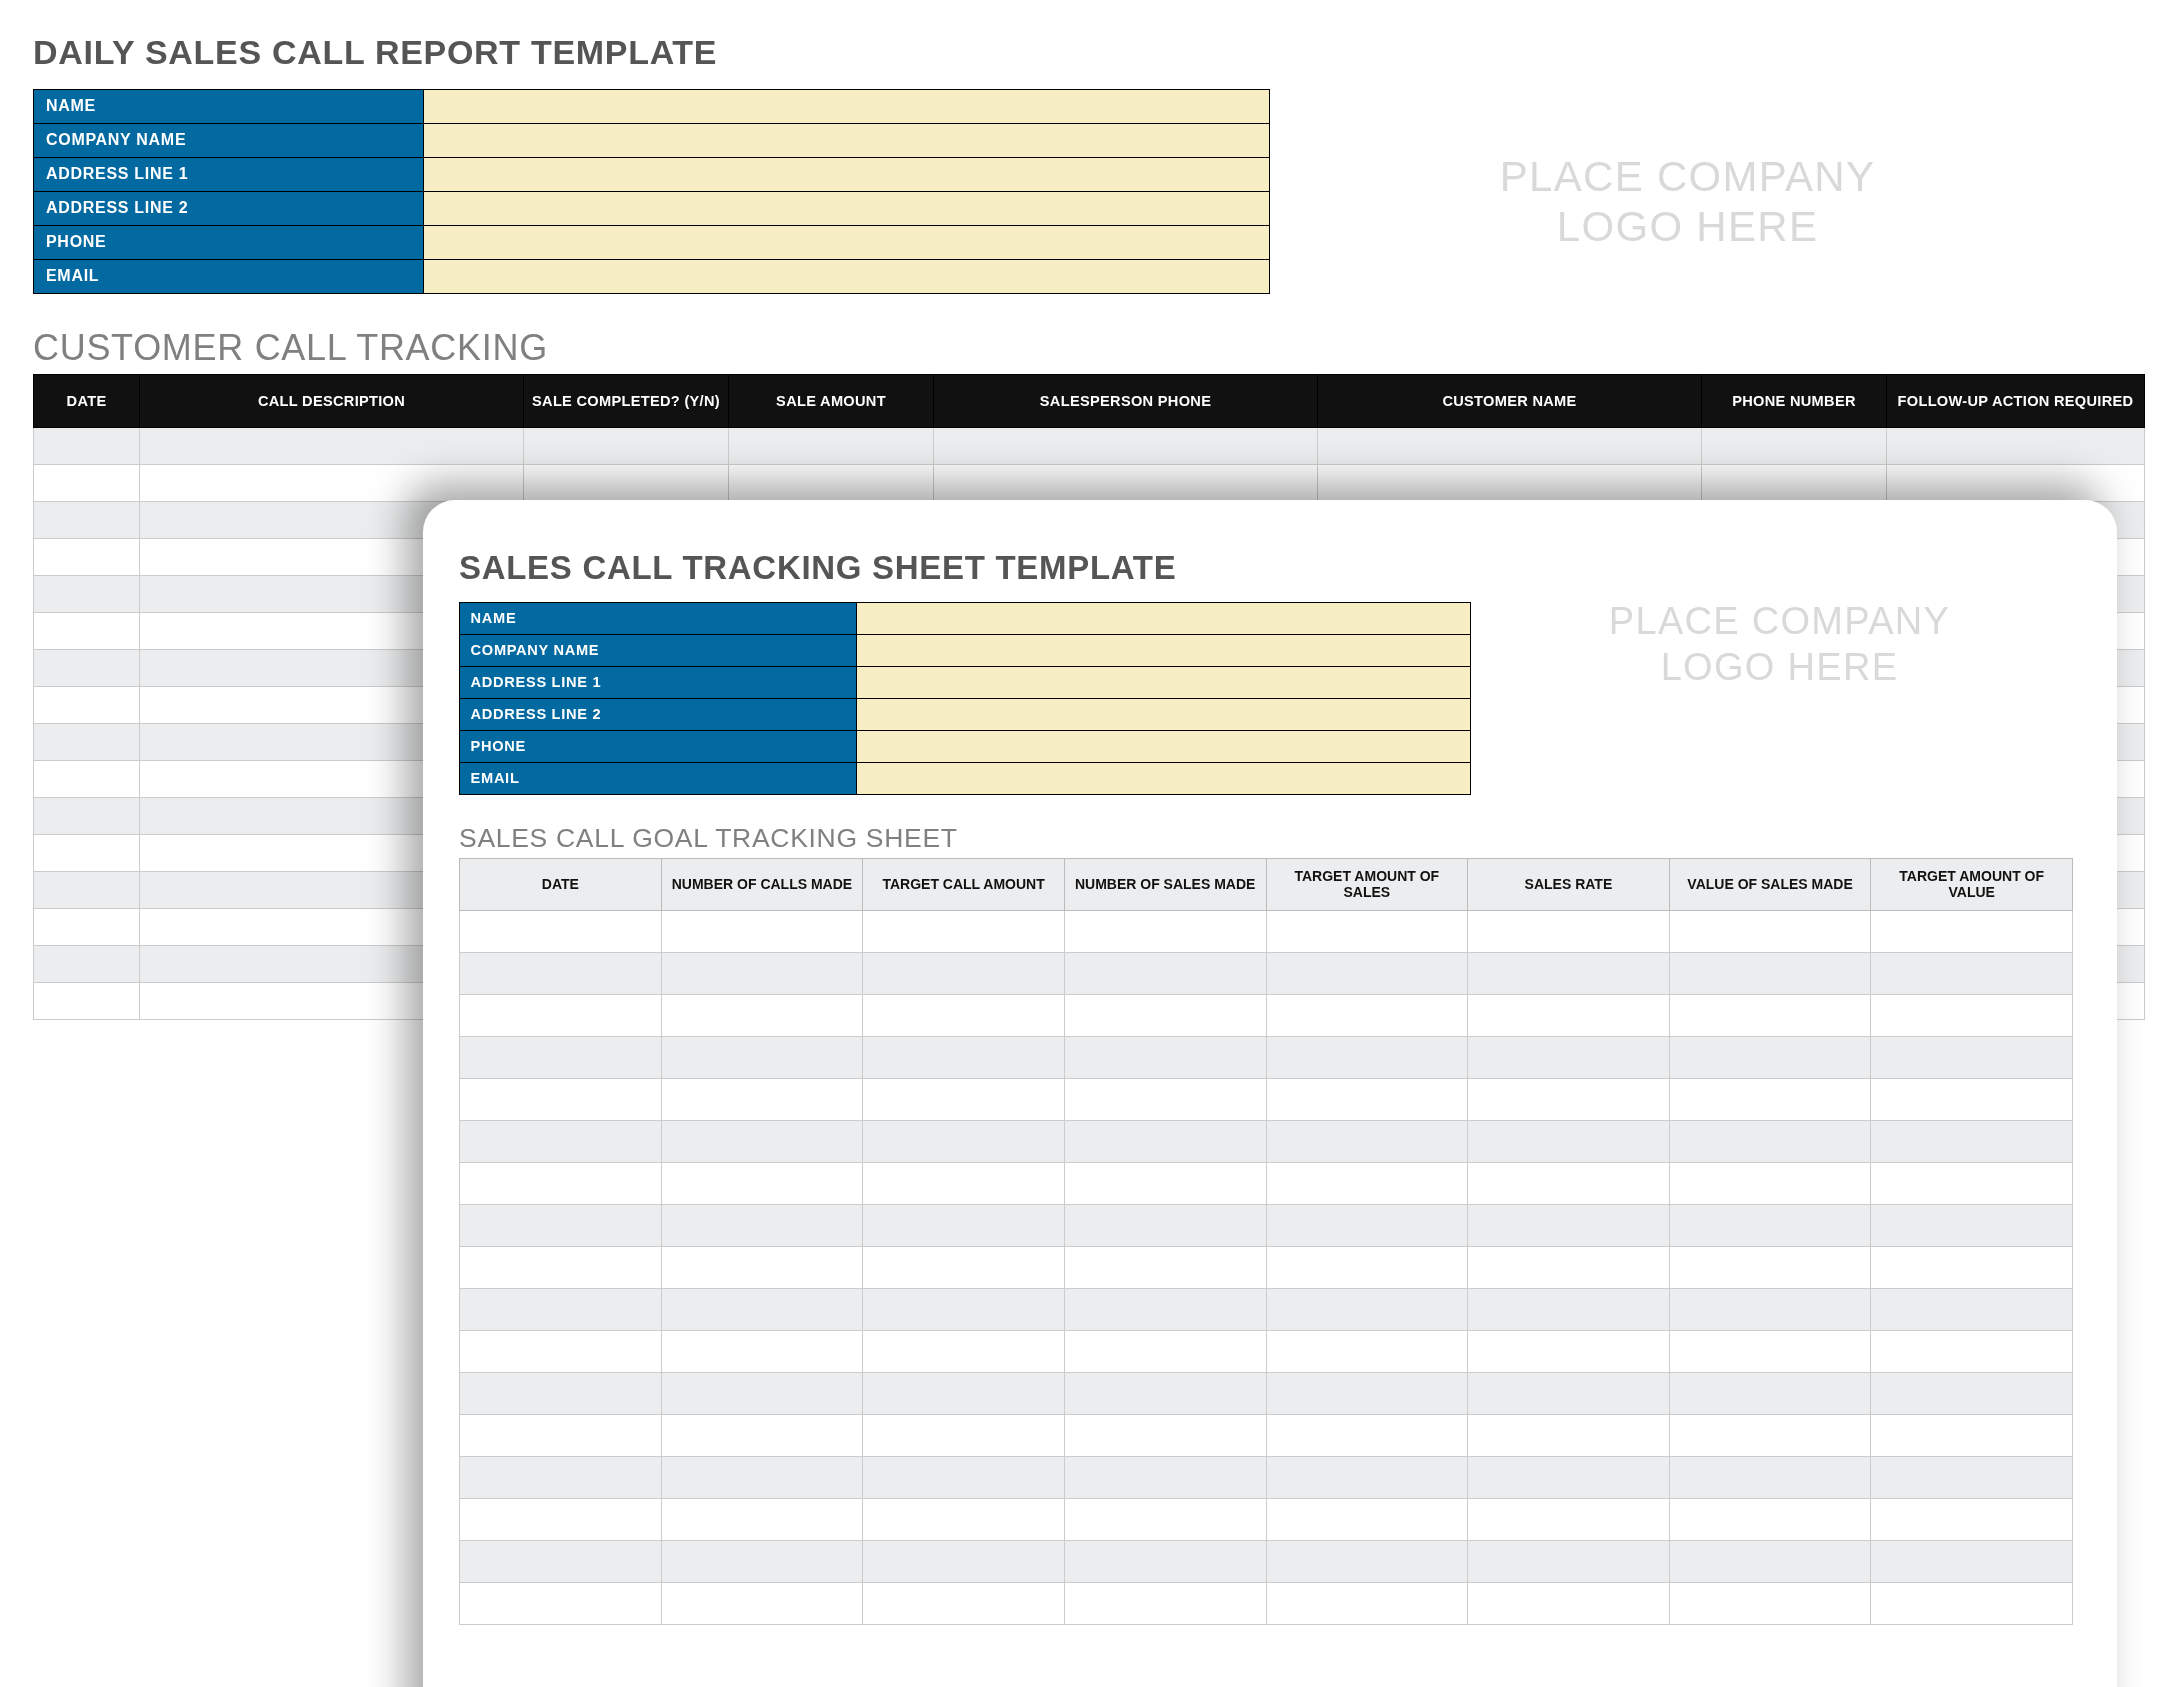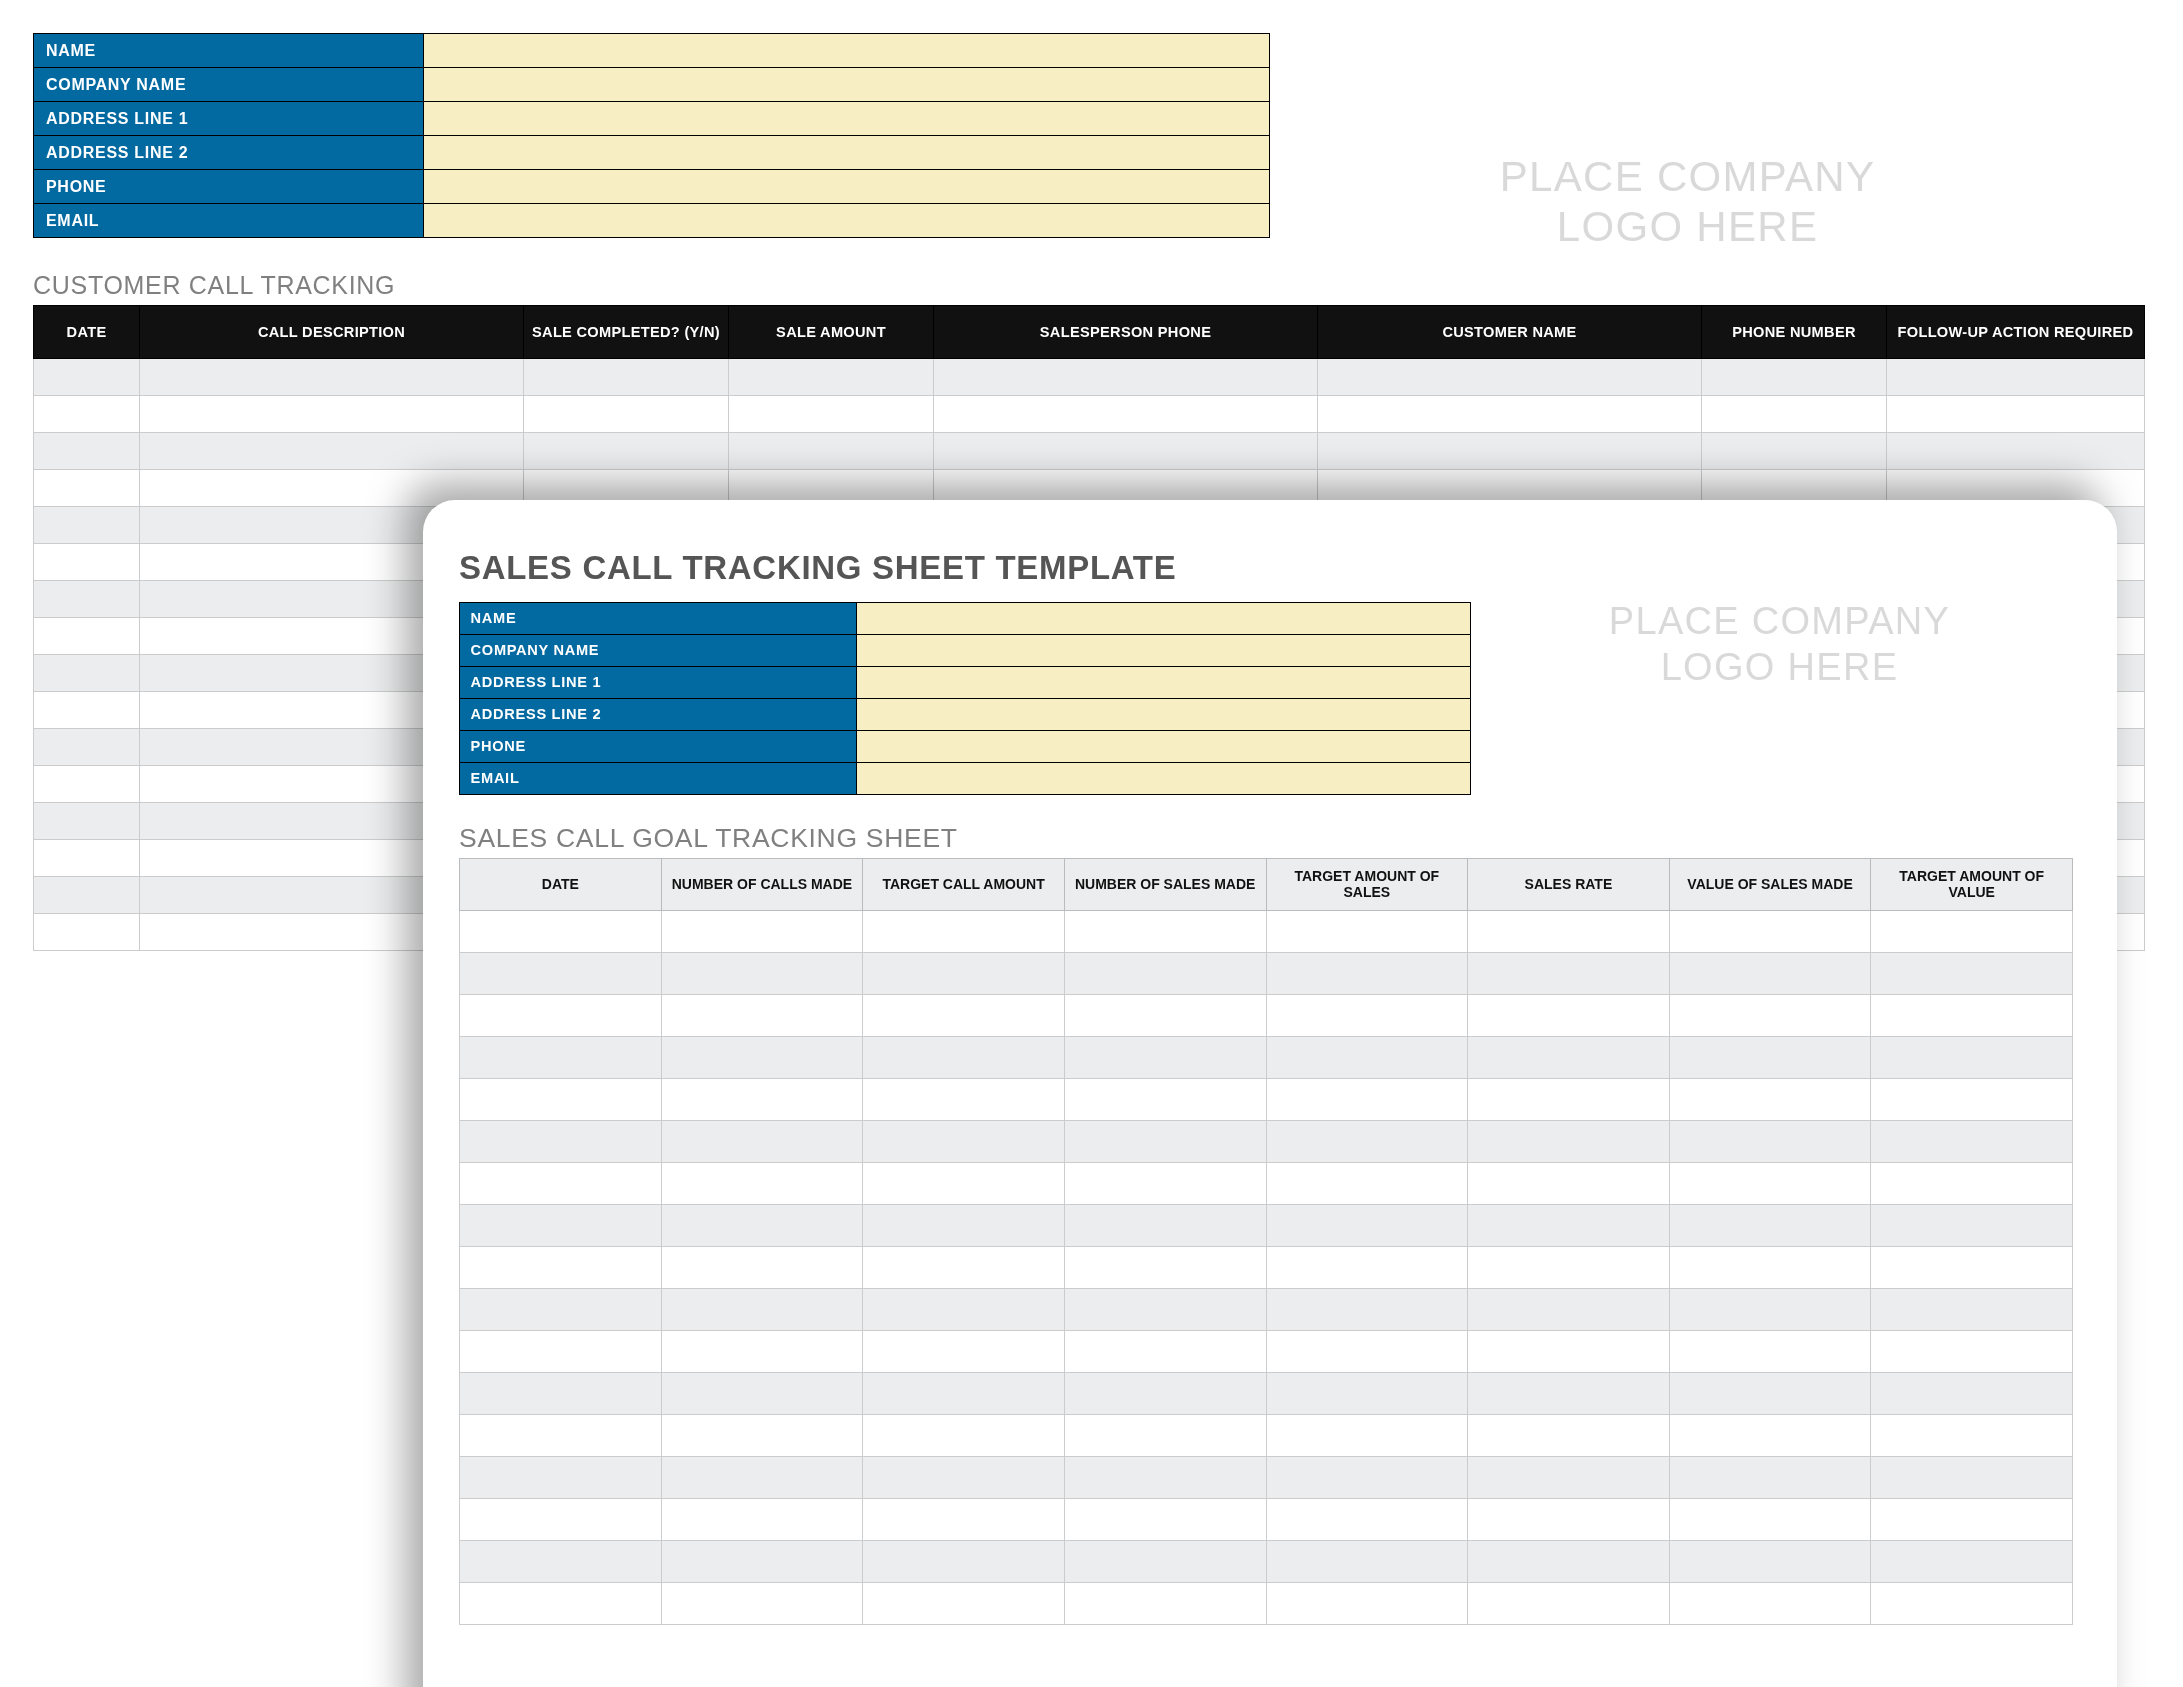--- a/index.html
+++ b/index.html
@@ -49,21 +49,21 @@
     position: absolute;
     color: #d9d9d9;
     font-size: 42px;
     font-weight: 400;
     letter-spacing: 1.3px;
     text-align: center;
     line-height: 1.2;
   }
   .logo-ph.a { right: 165px; top: 119px; width: 595px; }
   .subheader {
-    font-size: 25px;
+    font-size: 36px;
     color: #808080;
     letter-spacing: 0.7px;
     margin-top: 33px;
     margin-bottom: 5.3px;
   }
   .track-table {
     border-collapse: collapse;
     width: 2110px;
     table-layout: fixed;
   }
@@ -140,20 +140,21 @@
     border: 0.7px solid #ccc;
     height: 42px;
   }
   .goal-table tr:nth-child(even) td { background: #ecedee; }
   .goal-table tr:nth-child(odd) td { background: #fff; }
 </style>
 </head>
 <body>
 
 <div class="sheet1">
+  <div class="sheet1-title">DAILY SALES CALL REPORT TEMPLATE</div>
 
   <table class="info-table">
     <tbody id="info1">
         <tr>
           <td class="info-label-dark">NAME</td>
           <td class="info-value-light"></td>
         </tr>
         <tr>
           <td class="info-label-dark">COMPANY NAME</td>
           <td class="info-value-light"></td>

